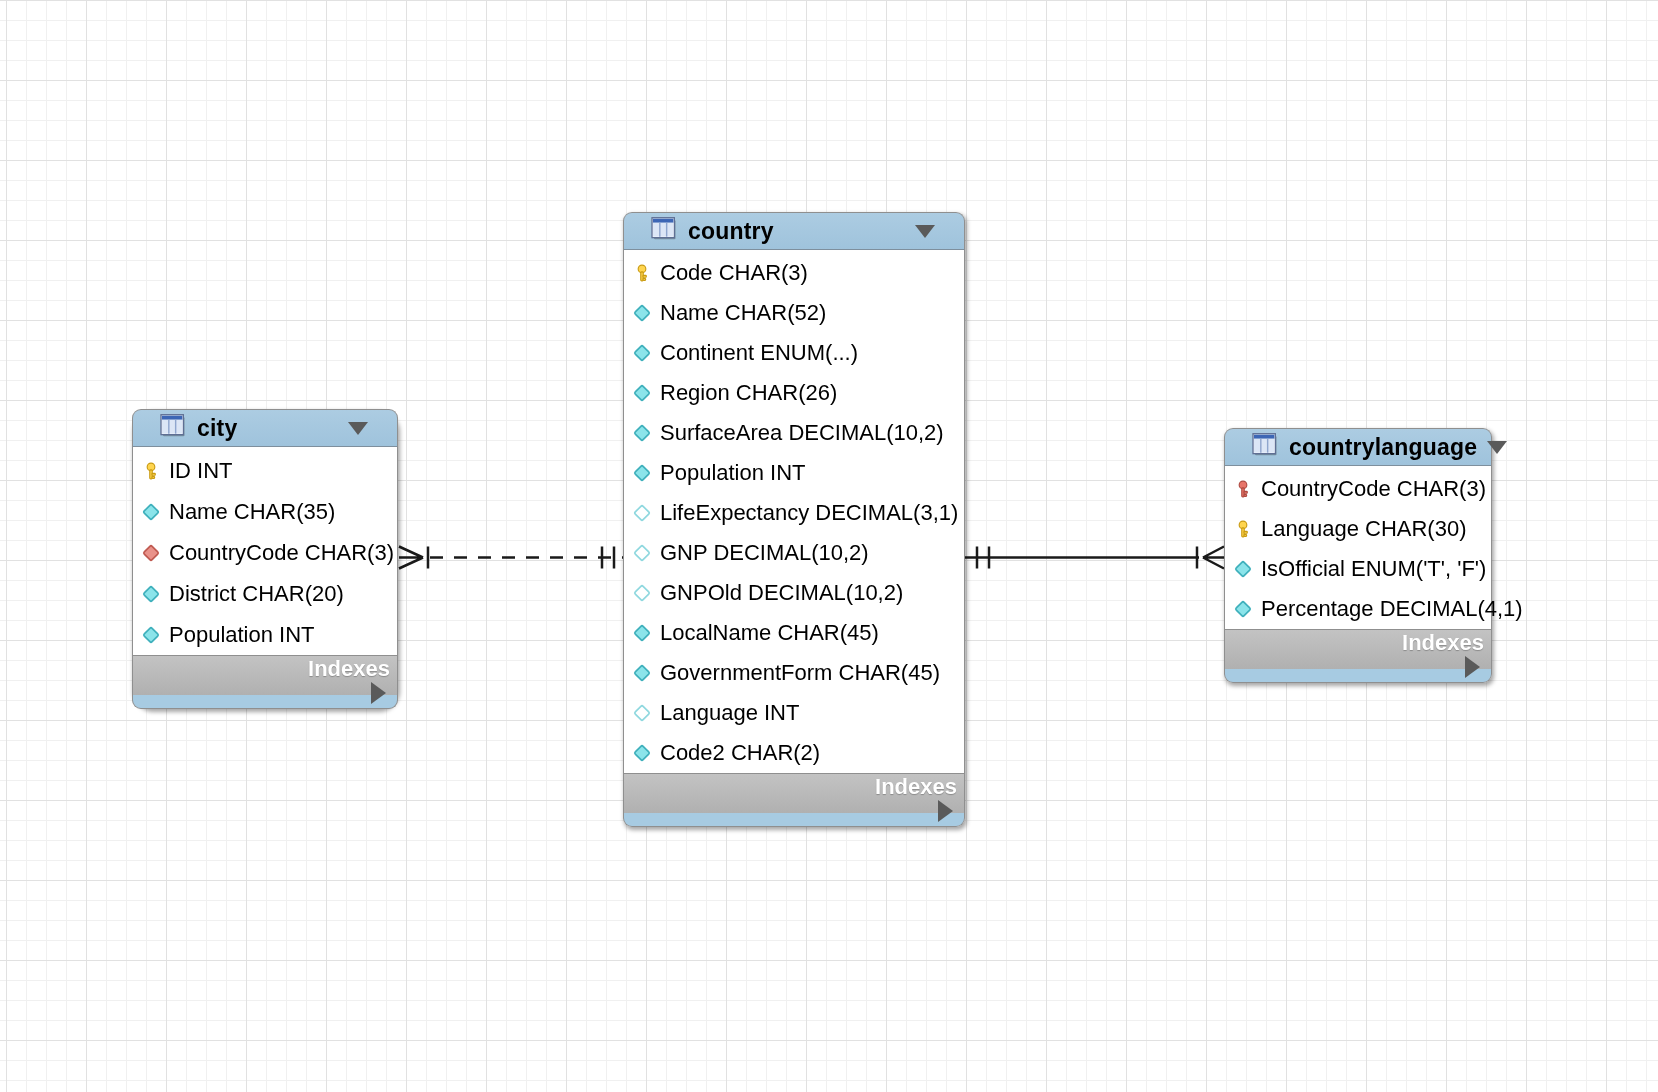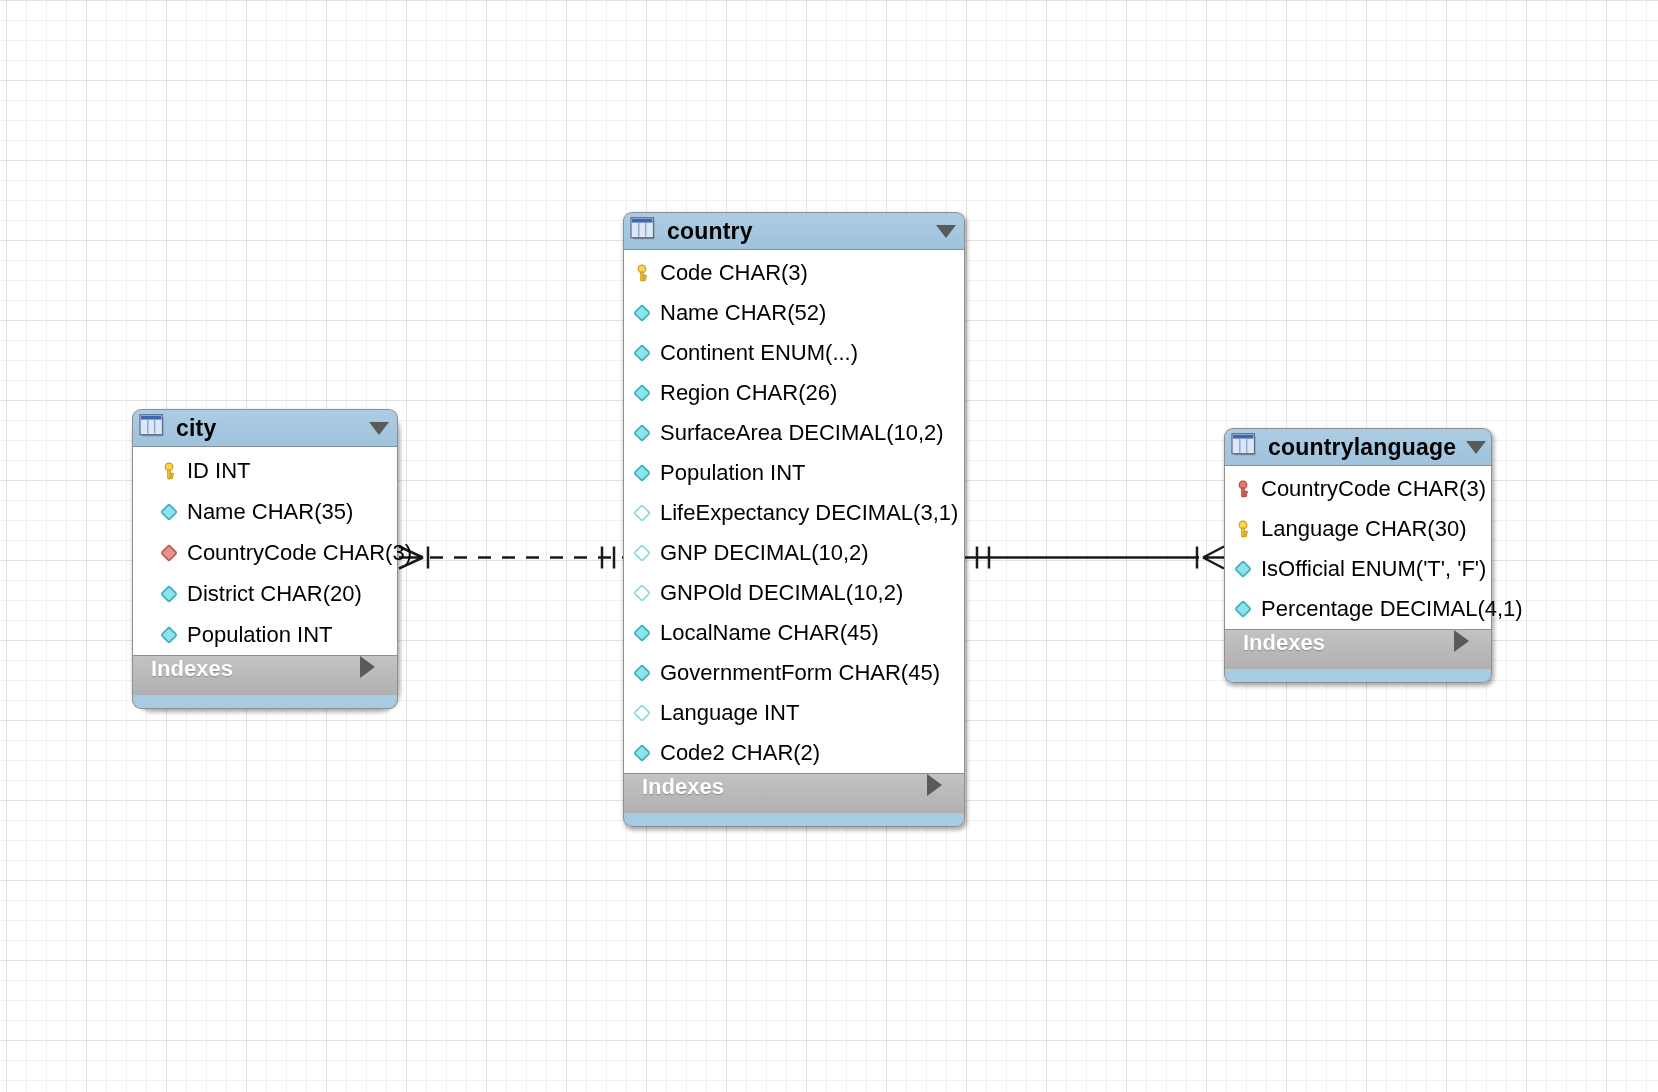--- a/index.html
+++ b/index.html
@@ -19,24 +19,24 @@
   .rel-overlay path{stroke:var(--relationship-line,#1a1a1a);stroke-width:2.5;fill:none;}
   .rel-line.dashed{stroke-dasharray:13 11;}
 
   .db-table{
     position:absolute;z-index:2;border-radius:9px;
     box-shadow:1.5px 2.5px 4px rgba(0,0,0,0.35);
   }
   .t0{left:132px;top:409px;width:266px;border-radius:21px;}
   .t1{left:623px;top:212px;width:342px;}
   .t2{left:1224px;top:428px;width:268px;}
-  .t0 .tbl-row{height:41px;margin-left:18px;}
+  .t0 .tbl-row{height:41px;}
 
   .tbl-header{
-    height:38px;display:flex;align-items:center;gap:10px;padding:0 6px;
+    height:38px;display:flex;align-items:center;gap:10px;padding:0 27px;
     background:linear-gradient(var(--header-blue-light,#ACCCE2), var(--header-blue,#9FC3DC));
     border:1px solid var(--table-border,#8f8f8f);
     border-bottom:1px solid #7e8f9d;
     border-radius:9px 9px 0 0;
     box-sizing:border-box;
   }
   .tbl-title{font-weight:bold;font-size:23px;color:var(--title-text,#000);flex:1;letter-spacing:0.2px;}
   .collapse-tri{
     width:0;height:0;border-left:10px solid transparent;border-right:10px solid transparent;
     border-top:13px solid var(--collapse-arrow,#5a5a5a);margin-right:2px;
@@ -45,26 +45,27 @@
     background:#fff;
     border-left:1px solid var(--table-border,#8f8f8f);
     border-right:1px solid var(--table-border,#8f8f8f);
     box-sizing:border-box;padding-top:3px;
   }
   .tbl-row{height:40px;display:flex;align-items:center;gap:9px;padding:0 9px;}
   .col-icon{flex:0 0 auto;}
   .col-label{font-size:22px;color:var(--row-text,#000);white-space:nowrap;}
 
   .tbl-indexes{
-    height:40px;display:flex;align-items:flex-start;justify-content:space-between;padding:0 18px;
+    height:40px;display:flex;align-items:flex-end;justify-content:space-between;padding:0 7px;
     background:linear-gradient(var(--indexes-gray-light,#c3c3c3), var(--indexes-gray,#b0b0b0));
     border-left:1px solid var(--table-border,#8f8f8f);
     border-right:1px solid var(--table-border,#8f8f8f);
     border-top:1px solid #8f8f8f;
     box-sizing:border-box;
+    flex-direction:column;
   }
   .indexes-label{
     color:var(--indexes-text,#fff);font-weight:bold;font-size:22px;
     text-shadow:0 1px 1px rgba(0,0,0,0.25);
   }
   .expand-tri{
     width:0;height:0;border-top:11px solid transparent;border-bottom:11px solid transparent;
     border-left:15px solid var(--collapse-arrow,#5f5f5f);margin-right:4px;
   }
   .tbl-footer{

